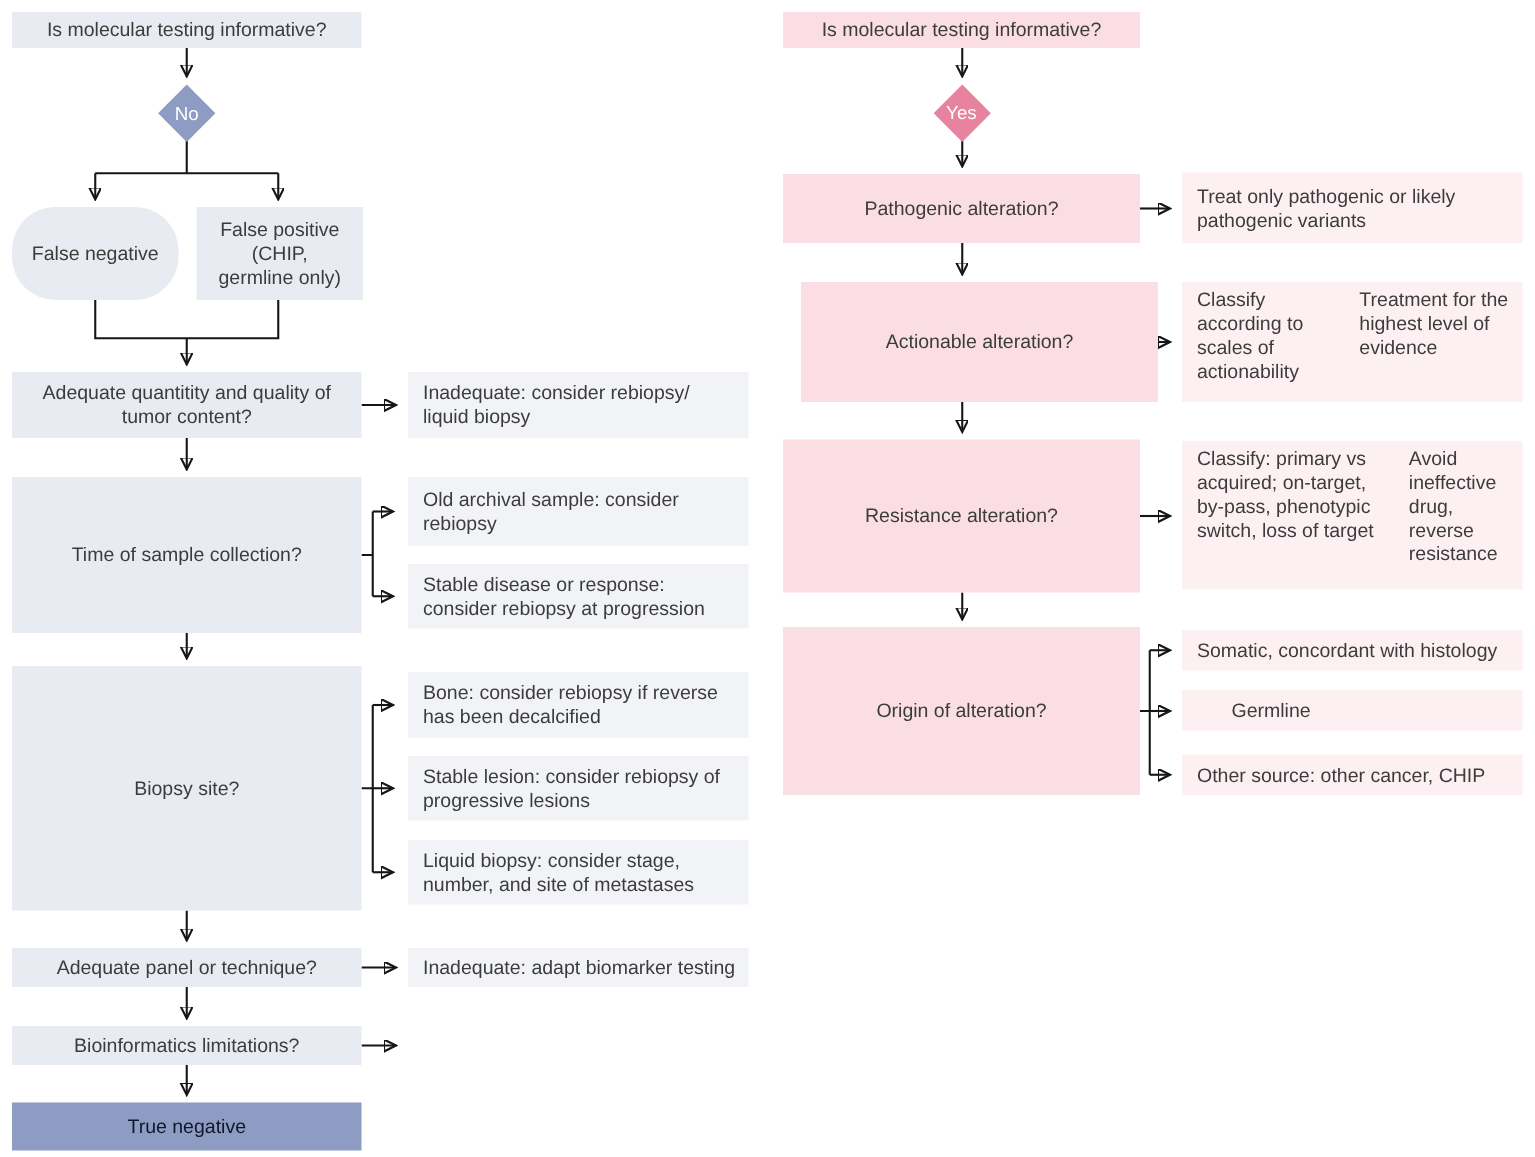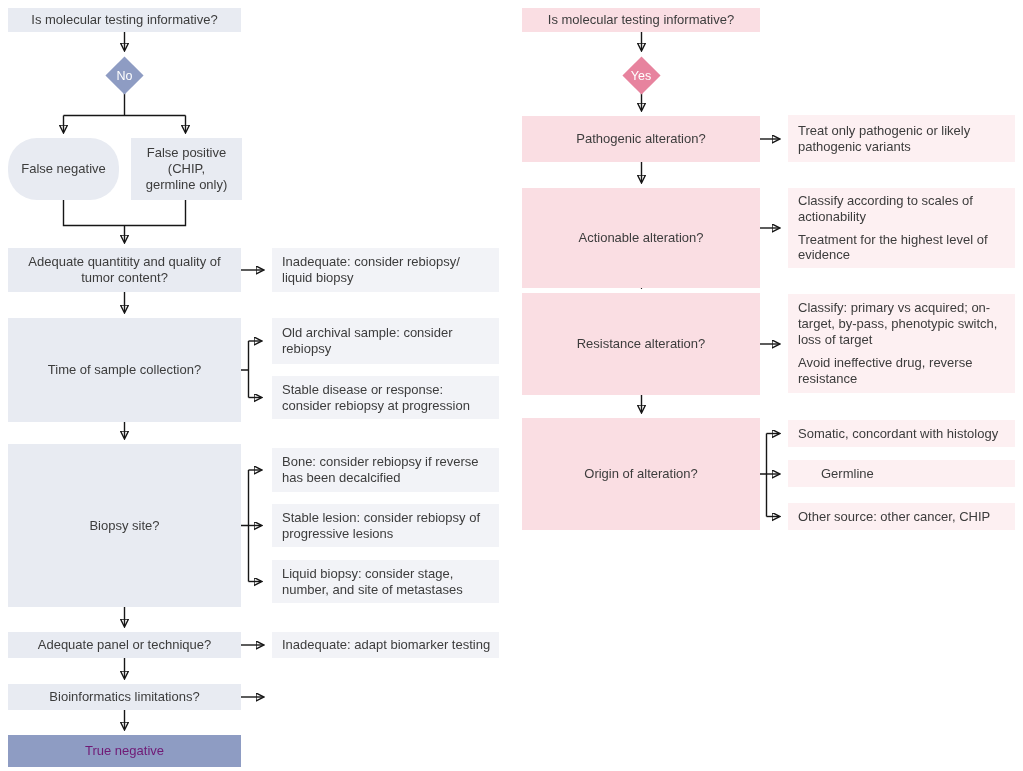--- a/index.html
+++ b/index.html
@@ -25,25 +25,25 @@
     padding:3px 12px;
   }
   .left-q{background:var(--left_question_fill,#e8ebf2);}
   .right-q{background:var(--right_question_fill,#fadee3);}
   .a{ 
     text-align:left;
     padding:4px 8px 4px 10px;
   }
   .left-a{background:var(--left_answer_fill,#f2f3f7);}
   .right-a{background:var(--right_answer_fill,#fdf0f2);}
-  .multi{flex-direction:column;justify-content:center;align-items:flex-start;gap:7px;}
+  .multi{flex-direction:row;justify-content:center;align-items:flex-start;gap:7px;}
   .preline{white-space:pre-line;}
   .terminal{
     background:var(--terminal_fill,#8e9cc3);
-    color:#701a75;
+    color:#0f172a;
     justify-content:center;
     text-align:center;
   }
   .diamond{
     position:absolute;
     width:27px;height:27px;
     transform:rotate(45deg);
     display:flex;align-items:center;justify-content:center;
   }
   .diamond span{
@@ -134,21 +134,21 @@
 
   <div class="box q right-q" style="left:522px;top:8px;width:238px;height:24px;">Is molecular testing informative?</div>
 
   <div class="diamond d-yes" style="left:628px;top:62px;">
     <span>Yes</span>
   </div>
 
   <div class="box q right-q" style="left:522px;top:116px;width:238px;height:46px;">Pathogenic alteration?</div>
   <div class="box a right-a" style="left:788px;top:115px;width:227px;height:47px;">Treat only pathogenic or likely pathogenic variants</div>
 
-  <div class="box q right-q" style="left:522px;top:188px;width:238px;height:100px;">Actionable alteration?</div>
+  <div class="box q right-q" style="left:534px;top:188px;width:238px;height:80px;">Actionable alteration?</div>
   <div class="box a right-a multi" style="left:788px;top:188px;width:227px;height:80px;">
     <div>Classify according to scales of actionability</div>
     <div>Treatment for the highest level of evidence</div>
   </div>
 
   <div class="box q right-q" style="left:522px;top:293px;width:238px;height:102px;">Resistance alteration?</div>
   <div class="box a right-a multi" style="left:788px;top:294px;width:227px;height:99px;">
     <div>Classify: primary vs acquired; on-target, by-pass, phenotypic switch, loss of target</div>
     <div>Avoid ineffective drug, reverse resistance</div>
   </div>

